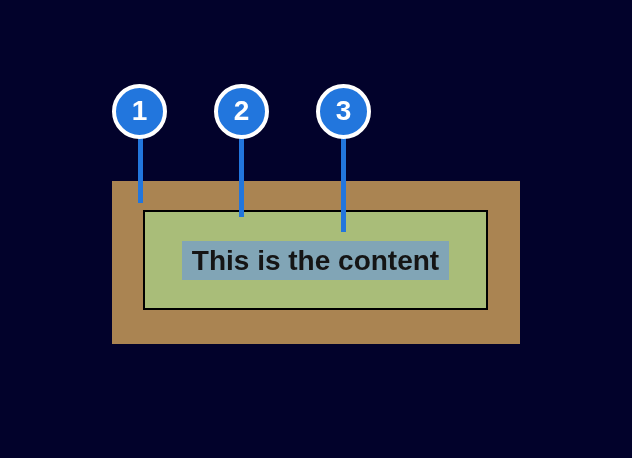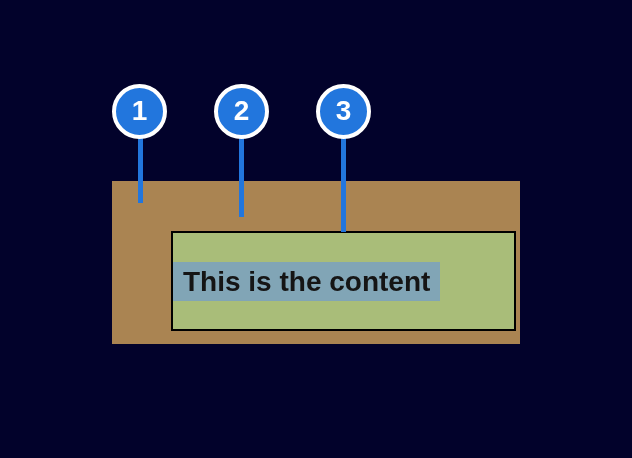--- a/index.html
+++ b/index.html
@@ -23,29 +23,29 @@
     left: 112px;
     top: 181px;
     width: 408px;
     height: 163px;
     background: var(--outer-box, #aa8452);
   }
   
   .inner-box {
     position: absolute;
     left: 143px;
-    top: 231px;
+    top: 210px;
     width: 345px;
     height: 100px;
     box-sizing: border-box;
     background: var(--inner-box, #a9bd79);
     border: 2px solid var(--inner-box-border, #000000);
     display: flex;
     align-items: center;
-    margin-left: 28px;
+    justify-content: center;
   }
   
   .highlight {
     background: var(--content-highlight, #81a5b6);
     color: var(--content-text, #151515);
     font-size: 28px;
     font-weight: bold;
     line-height: 33px;
     padding: 3px 10px;
     white-space: nowrap;

